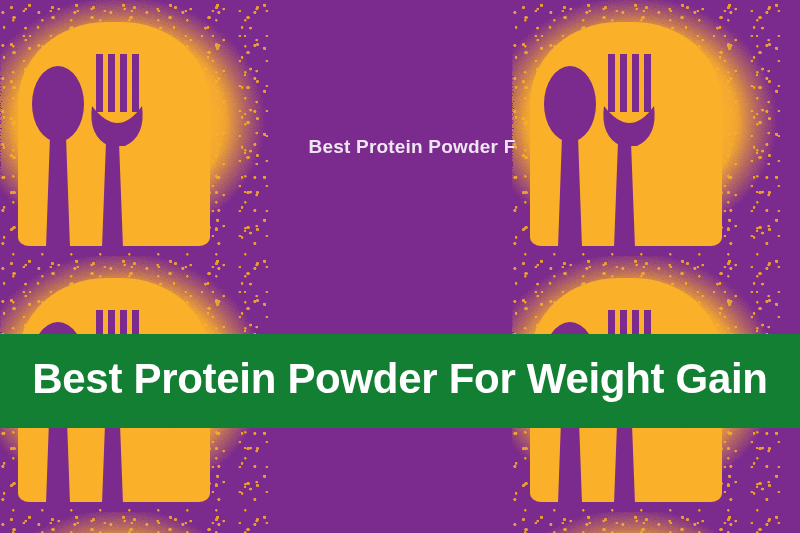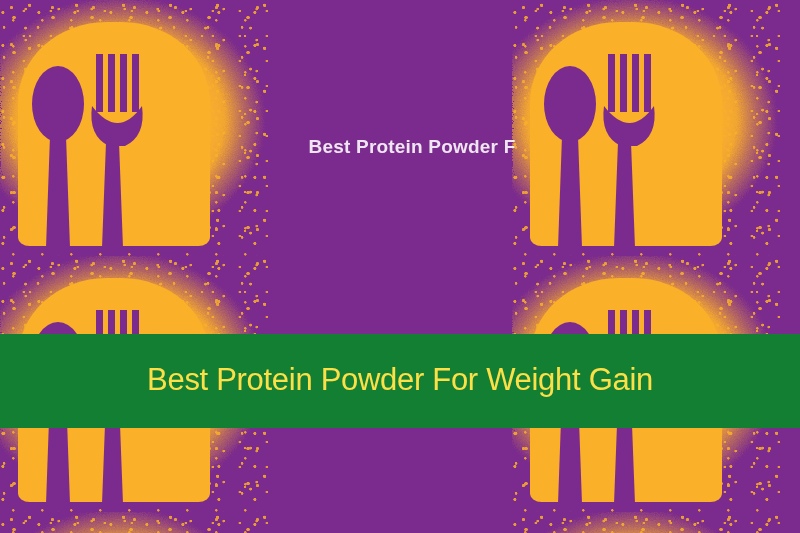--- a/index.html
+++ b/index.html
@@ -105,24 +105,24 @@
     width: 800px;
     height: 94px;
     background: #127f33;
     display: flex;
     align-items: center;
     justify-content: center;
     box-sizing: border-box;
     padding-bottom: 4px;
   }
   .title-banner-text {
-    color: #fde047;
+    color: #ffffff;
     font-family: "Liberation Sans", sans-serif;
-    font-size: 31px;
-    font-weight: normal;
+    font-size: 42px;
+    font-weight: bold;
     letter-spacing: -0.3px;
     white-space: nowrap;
     line-height: 1;
   }
 
   .svg-defs { position: absolute; width: 0; height: 0; overflow: hidden; }
 </style>
 </head>
 <body>
 

